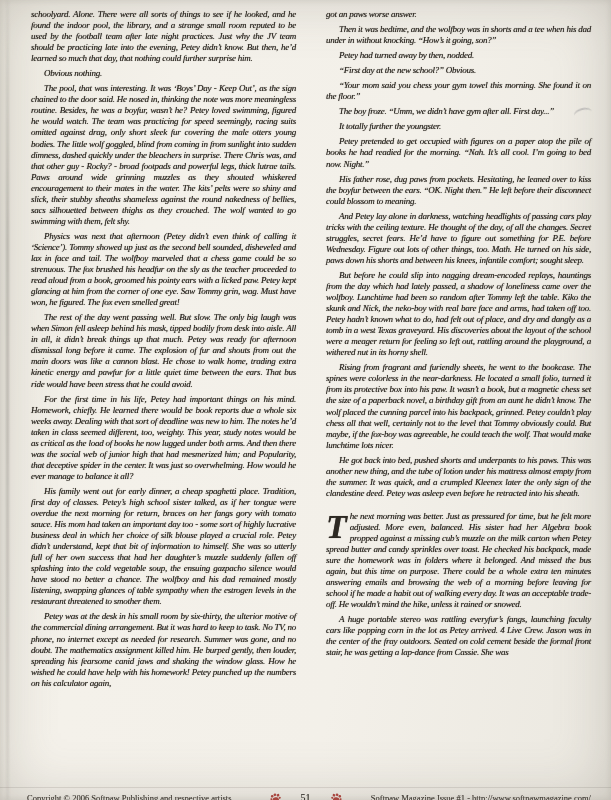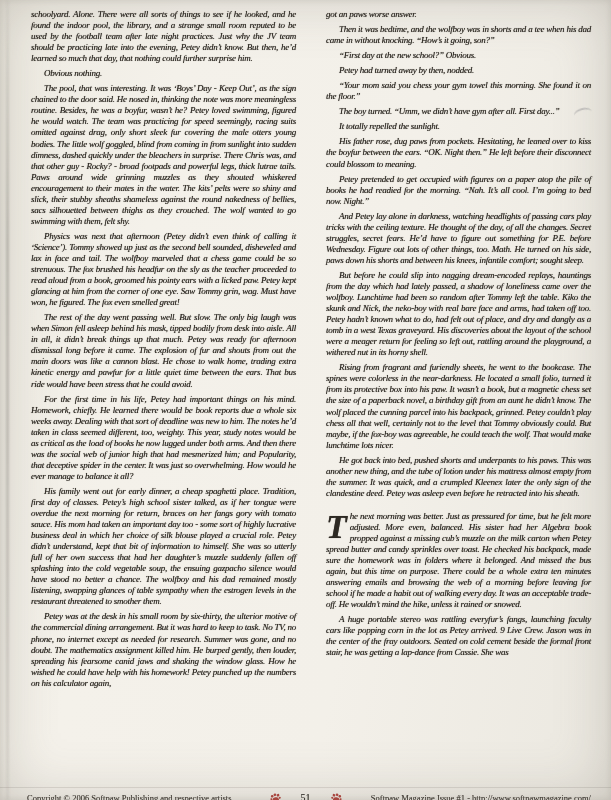--- a/index.html
+++ b/index.html
@@ -80,34 +80,34 @@
         <p class="">Obvious nothing.</p>
         <p class="">The pool, that was interesting. It was ‘Boys’ Day - Keep Out’, as the sign chained to the door said. He nosed in, thinking the note was more meaningless routine. Besides, he was a boyfur, wasn’t he? Petey loved swimming, figured he would watch. The team was practicing for speed seemingly, racing suits omitted against drag, only short sleek fur covering the male otters young bodies. The little wolf goggled, blind from coming in from sunlight into sudden dimness, dashed quickly under the bleachers in surprise. There Chris was, and that other guy - Rocky? - broad footpads and powerful legs, thick lutrae tails. Paws around wide grinning muzzles as they shouted whiskered encouragement to their mates in the water. The kits’ pelts were so shiny and slick, their stubby sheaths shameless against the round nakedness of bellies, sacs silhouetted between thighs as they crouched. The wolf wanted to go swimming with them, felt shy.</p>
         <p class="">Physics was next that afternoon (Petey didn’t even think of calling it ‘Science’). Tommy showed up just as the second bell sounded, disheveled and lax in face and tail. The wolfboy marveled that a chess game could be so strenuous. The fox brushed his headfur on the sly as the teacher proceeded to read aloud from a book, groomed his pointy ears with a licked paw. Petey kept glancing at him from the corner of one eye. Saw Tommy grin, wag. Must have won, he figured. The fox even smelled great!</p>
         <p class="">The rest of the day went passing well. But slow. The only big laugh was when Simon fell asleep behind his mask, tipped bodily from desk into aisle. All in all, it didn’t break things up that much. Petey was ready for afternoon dismissal long before it came. The explosion of fur and shouts from out the main doors was like a cannon blast. He chose to walk home, trading extra kinetic energy and pawfur for a little quiet time between the ears. That bus ride would have been stress that he could avoid.</p>
         <p class="">For the first time in his life, Petey had important things on his mind. Homework, chiefly. He learned there would be book reports due a whole six weeks away. Dealing with that sort of deadline was new to him. The notes he’d taken in class seemed different, too, weighty. This year, study notes would be as critical as the load of books he now lugged under both arms. And then there was the social web of junior high that had mesmerized him; and Popularity, that deceptive spider in the center. It was just so overwhelming. How would he ever manage to balance it all?</p>
         <p class="">His family went out for early dinner, a cheap spaghetti place. Tradition, first day of classes. Petey’s high school sister talked, as if her tongue were overdue the next morning for return, braces on her fangs gory with tomato sauce. His mom had taken an important day too - some sort of highly lucrative business deal in which her choice of silk blouse played a crucial role. Petey didn’t understand, kept that bit of information to himself. She was so utterly full of her own success that had her daughter’s muzzle suddenly fallen off splashing into the cold vegetable soup, the ensuing gazpacho silence would have stood no better a chance. The wolfboy and his dad remained mostly listening, swapping glances of table sympathy when the estrogen levels in the restaurant threatened to smother them.</p>
         <p class="">Petey was at the desk in his small room by six-thirty, the ulterior motive of the commercial dining arrangement. But it was hard to keep to task. No TV, no phone, no internet except as needed for research. Summer was gone, and no doubt. The mathematics assignment killed him. He burped gently, then louder, spreading his fearsome canid jaws and shaking the window glass. How he wished he could have help with his homework! Petey punched up the numbers on his calculator again,</p>
       </div>
     <div class="col">
         <p class="noindent">got an paws worse answer.</p>
-        <p class="">Then it was bedtime, and the wolfboy was in shorts and a tee when his dad came in without knocking. “How’s it going, son?”</p>
+        <p class="">Then it was bedtime, and the wolfboy was in shorts and a tee when his dad under in without knocking. “How’s it going, son?”</p>
+        <p class="">Petey had turned away by then, nodded.</p>
         <p class="">“First day at the new school?” Obvious.</p>
-        <p class="">Petey had turned away by then, nodded.</p>
         <p class="">“Your mom said you chess your gym towel this morning. She found it on the floor.”</p>
-        <p class="">The boy turned. “Umm, we didn’t have gym after all. First day...”</p>
-        <p class="">It totally repelled the sunlight.</p>
+        <p class="">The boy froze. “Umm, we didn’t have gym after all. First day...”</p>
+        <p class="">It totally further the youngster.</p>
+        <p class="">Petey pretended to get occupied with figures on a paper atop the pile of books he had readied for the morning. “Nah. It’s all cool. I’m going to bed now. Night.”</p>
         <p class="">His father rose, dug paws from pockets. Hesitating, he leaned over to kiss the boyfur between the ears. “OK. Night then.” He left before their disconnect could blossom to meaning.</p>
-        <p class="">Petey pretended to get occupied with figures on a paper atop the pile of books he had readied for the morning. “Nah. It’s all cool. I’m going to bed now. Night.”</p>
         <p class="">And Petey lay alone in darkness, watching headlights of passing cars play tricks with the ceiling texture. He thought of the day, of all the changes. Secret struggles, secret fears. He’d have to figure out something for P.E. before Wednesday. Figure out lots of other things, too. Math. He turned on his side, paws down his shorts and between his knees, infantile comfort; sought sleep.</p>
         <p class="">But before he could slip into nagging dream-encoded replays, hauntings from the day which had lately passed, a shadow of loneliness came over the wolfboy. Lunchtime had been so random after Tommy left the table. Kiko the skunk and Nick, the neko-boy with real bare face and arms, had taken off too. Petey hadn’t known what to do, had felt out of place, and dry and dangly as a tomb in a west Texas graveyard. His discoveries about the layout of the school were a meager return for feeling so left out, rattling around the playground, a withered nut in its horny shell.</p>
         <p class="">Rising from fragrant and furiendly sheets, he went to the bookcase. The spines were colorless in the near-darkness. He located a small folio, turned it from its protective box into his paw. It wasn’t a book, but a magnetic chess set the size of a paperback novel, a birthday gift from an aunt he didn’t know. The wolf placed the cunning parcel into his backpack, grinned. Petey couldn’t play chess all that well, certainly not to the level that Tommy obviously could. But maybe, if the fox-boy was agreeable, he could teach the wolf. That would make lunchtime lots nicer.</p>
         <p class="">He got back into bed, pushed shorts and underpants to his paws. This was another new thing, and the tube of lotion under his mattress almost empty from the summer. It was quick, and a crumpled Kleenex later the only sign of the clandestine deed. Petey was asleep even before he retracted into his sheath.</p>
         <p class="noindent section-break"><span class="dropcap">T</span>he next morning was better. Just as pressured for time, but he felt more adjusted. More even, balanced. His sister had her Algebra book propped against a missing cub’s muzzle on the milk carton when Petey spread butter and candy sprinkles over toast. He checked his backpack, made sure the homework was in folders where it belonged. And missed the bus again, but this time on purpose. There could be a whole extra ten minutes answering emails and browsing the web of a morning before leaving for school if he made a habit out of walking every day. It was an acceptable trade-off. He wouldn’t mind the hike, unless it rained or snowed.</p>
-        <p class="">A huge portable stereo was rattling everyfur’s fangs, launching faculty cars like popping corn in the lot as Petey arrived. 9 Live Crew. Jason was in the center of the fray outdoors. Seated on cold cement beside the formal front stair, he was getting a lap-dance from Cassie. She was</p>
+        <p class="">A huge portable stereo was rattling everyfur’s fangs, launching faculty cars like popping corn in the lot as Petey arrived. 4 Live Crew. Jason was in the center of the fray outdoors. Seated on cold cement beside the formal front stair, he was getting a lap-dance from Cassie. She was</p>
       </div>
   </div>
 
   <div class="footer">
     <div class="footer-inner">
       <span>Copyright © 2006 Softpaw Publishing and respective artists.</span>
       <span class="pagenum-block">
         <span class="paw">
           <svg width="11" height="10" viewBox="0 0 24 22" transform="rotate(-10)">
             <circle cx="5.5" cy="6" r="3" fill="currentColor"></circle>

